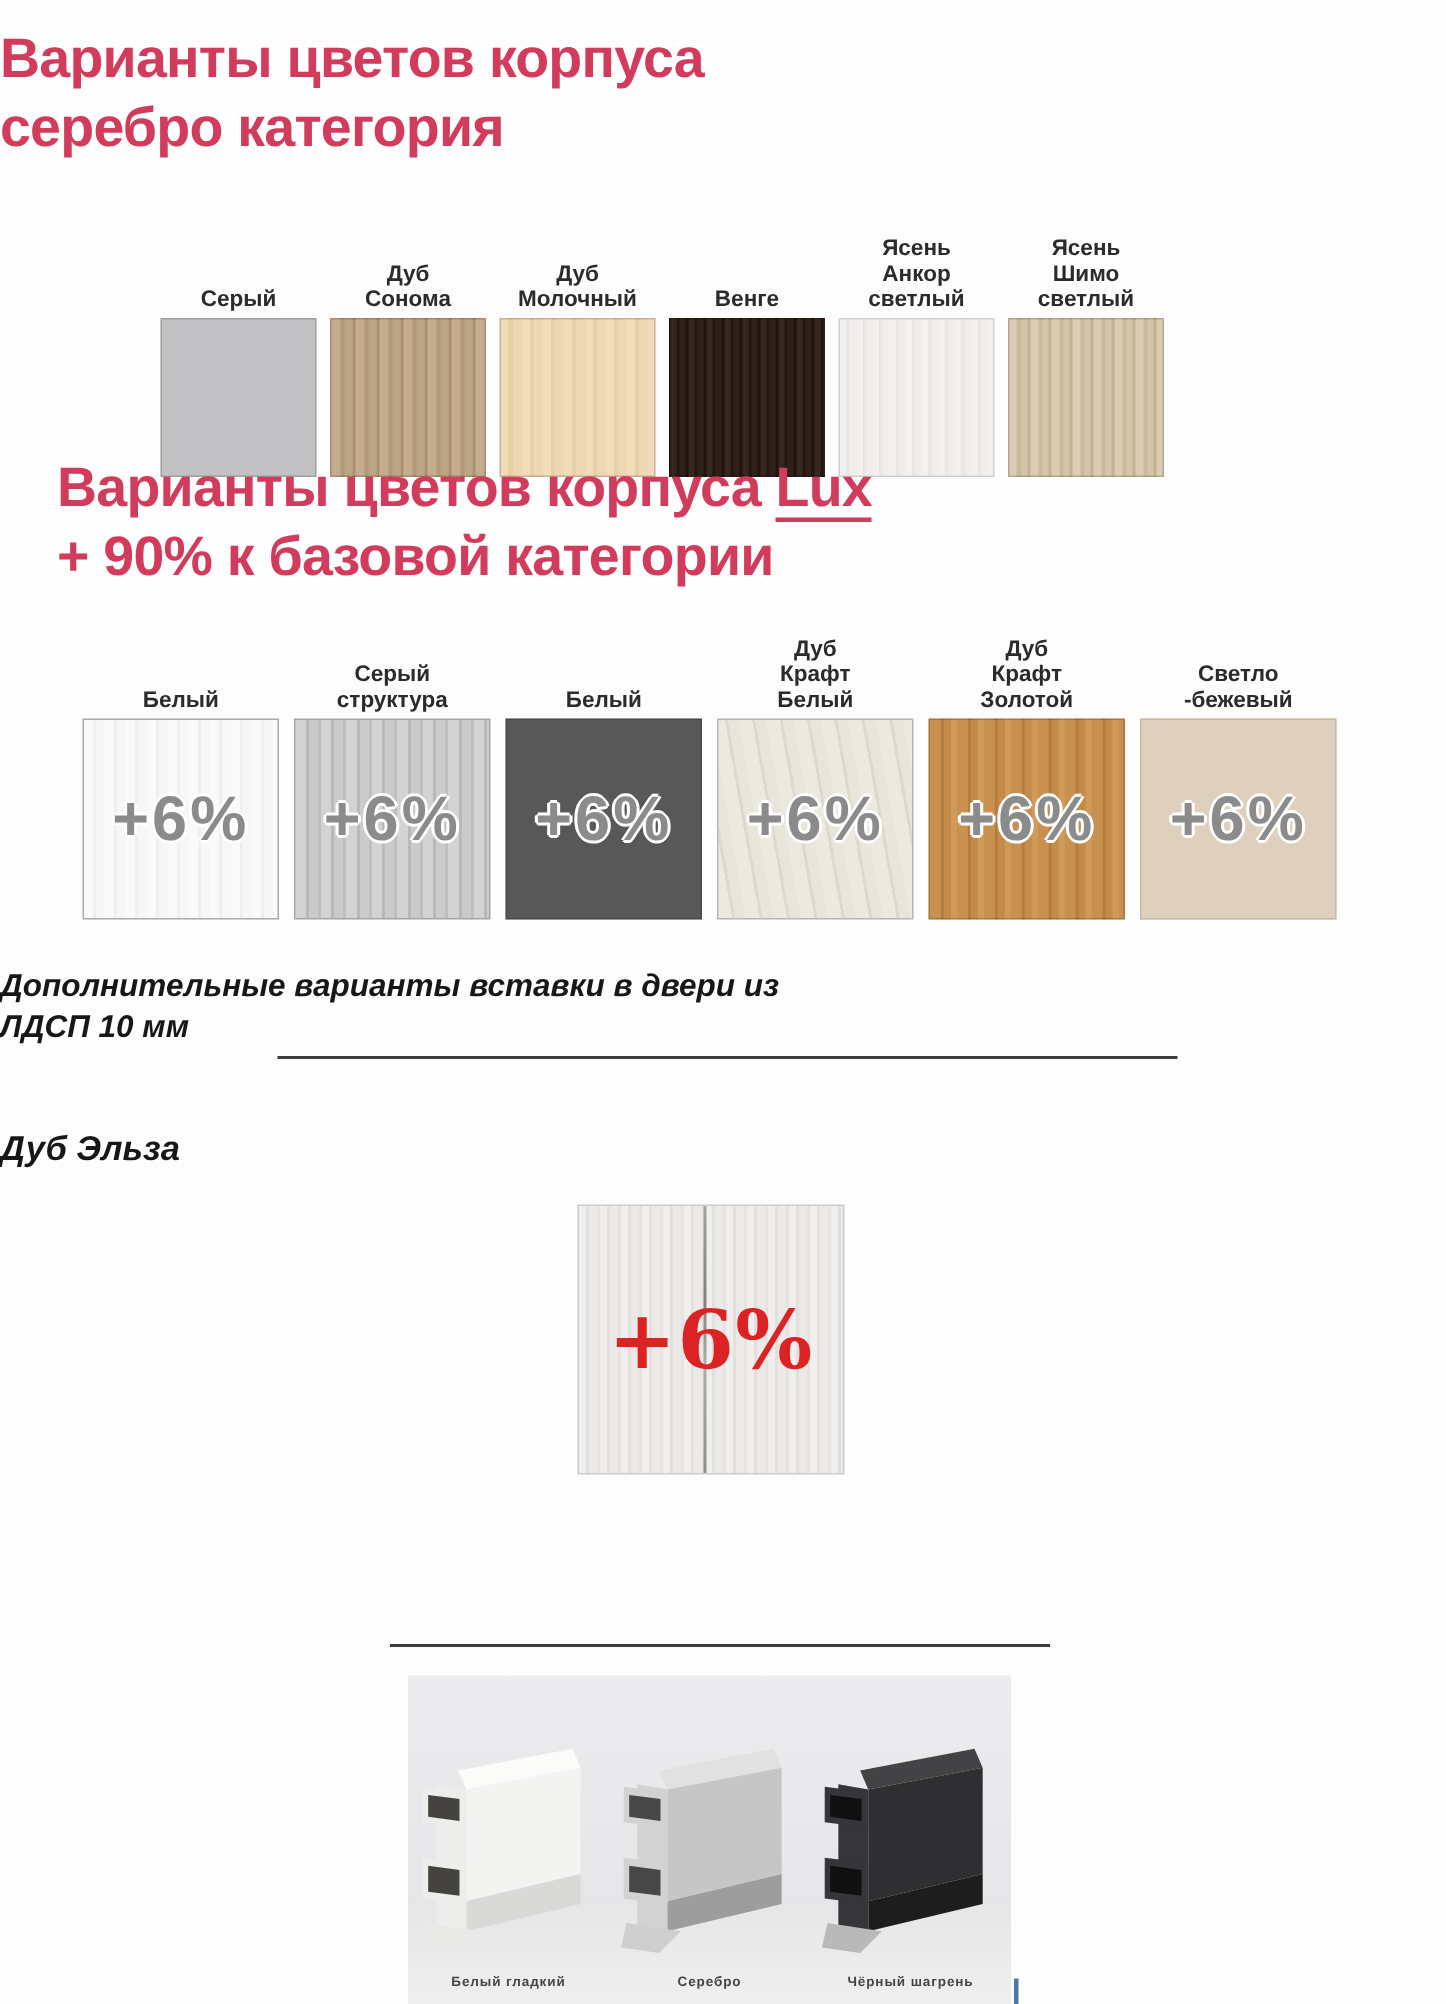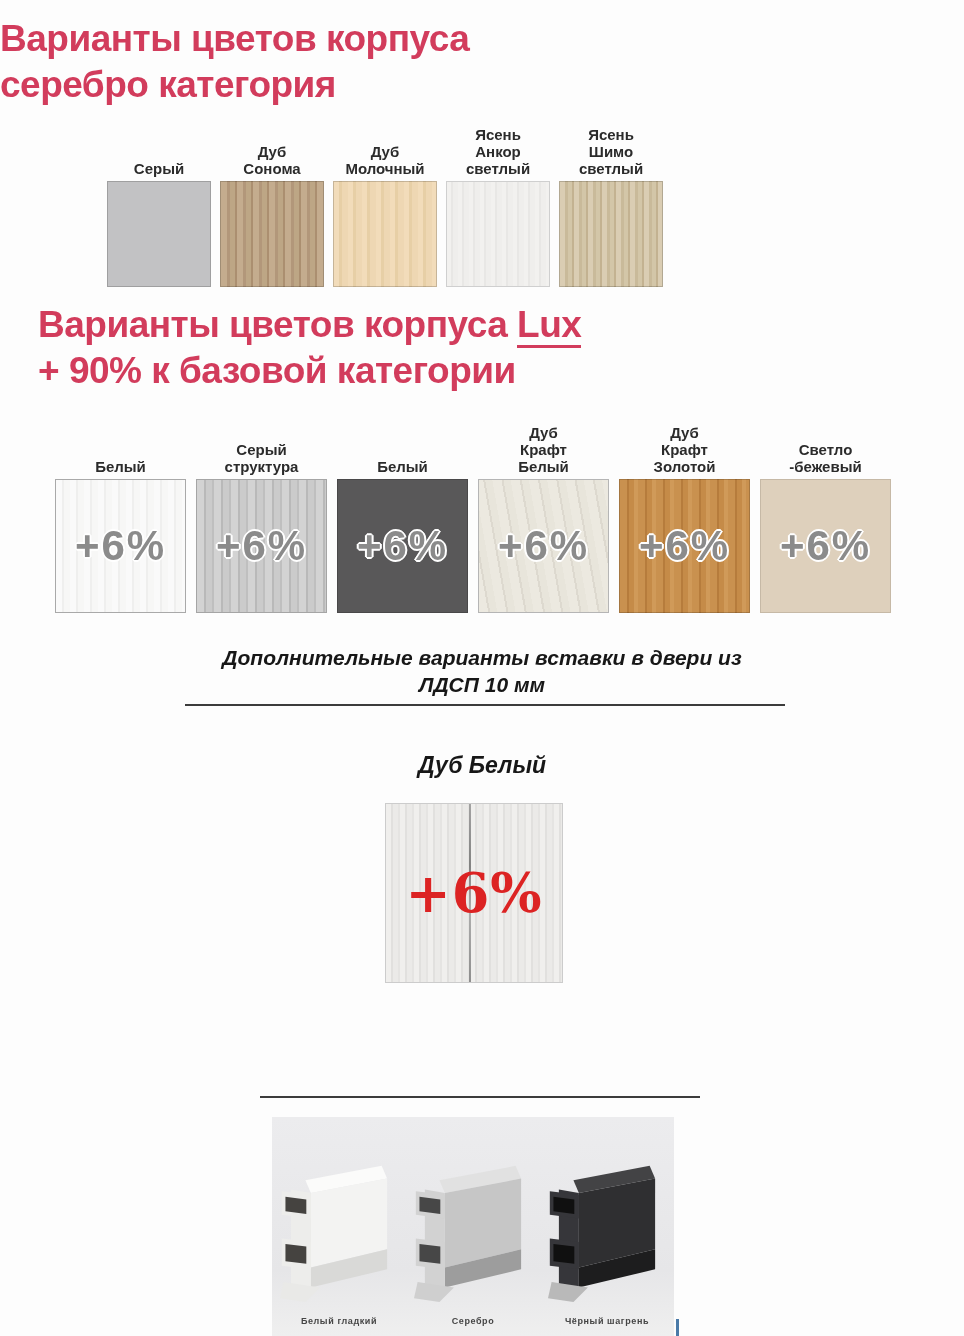--- a/index.html
+++ b/index.html
@@ -11,21 +11,21 @@
              color:#d23c5c;font-weight:bold;font-size:37px;line-height:46px;letter-spacing:-0.5px;}
   .title1{top:16px;}
   .title2{top:302px;margin-left:38px;}
   .lux-underline{border-bottom:3px solid #d23c5c;padding-bottom:0px;}
 
   
   .row{position:absolute;display:flex;}
   .row1{left:107px;top:123px;gap:9px;}
   .row2{left:55px;top:415px;gap:10px;}
   .col{display:flex;flex-direction:column;align-items:center;}
-  .row1 .col{width:104px;}
+  .row1 .col{width:104px;margin-top:31px;}
   .row2 .col{width:131px;}
   .swatch-label{display:flex;align-items:flex-end;justify-content:center;text-align:center;
                 font-size:15px;font-weight:bold;color:#2b2b2b;line-height:17px;
                 white-space:pre-line;}
   .row1 .swatch-label{height:54px;padding-bottom:4px;}
   .row2 .swatch-label{height:60px;padding-bottom:4px;}
   .swatch{width:100%;box-sizing:border-box;border:1px solid rgba(0,0,0,0.18);
           display:flex;align-items:center;justify-content:center;}
   .row1 .swatch{height:106px;}
   .row2 .swatch{height:134px;}
@@ -43,21 +43,21 @@
   .sw-shimo{background:repeating-linear-gradient(90deg,#dacdb3 0 5px,#c9ba9a 5px 8px,#d3c6a8 8px 12px,#c3b291 12px 14px);}
 
   .sw-bely{background:repeating-linear-gradient(90deg,#fafafa 0 6px,#efefee 6px 8px,#f7f7f6 8px 14px);border-color:#a9a9a9;}
   .sw-struktura{background:repeating-linear-gradient(90deg,#d3d3d3 0 7px,#b9b9b9 7px 9px,#cbcbcb 9px 15px,#bfbfbf 15px 17px);border-color:#a5a5a5;}
   .sw-grafit{background:#595859;}
   .sw-kraft-bely{background:repeating-linear-gradient(80deg,#ece9e0 0 9px,#ddd9cf 9px 11px,#e8e5db 11px 18px);border-color:#b5b5b5;}
   .sw-kraft-zolotoy{background:repeating-linear-gradient(90deg,#c9914f 0 7px,#b67c3c 7px 9px,#c58b48 9px 14px,#d09a59 14px 18px);}
   .sw-svetlo-bezh{background:#ded0bc;border-color:#c6b9a6;}
 
   
-  .mid-heading{position:absolute;left:0;width:964px;text-align:center;
+  .mid-heading{position:absolute;left:0;width:964px;
                font-weight:bold;font-style:italic;color:#171717;white-space:pre-line;}
   .insert-heading{top:644px;font-size:21px;line-height:27px;}
   .hr-line{position:absolute;height:2px;background:#3c3c3c;}
   .hr1{left:185px;top:704px;width:600px;}
   .elsa-heading{top:751px;font-size:23px;line-height:28px;}
 
   
   .elsa-swatch{position:absolute;left:385px;top:803px;width:178px;height:180px;box-sizing:border-box;
                border:1px solid #cccccc;display:flex;align-items:center;justify-content:center;
                background:repeating-linear-gradient(90deg,#f0efed 0 5px,#e1e0de 5px 7px,#ebeae8 7px 12px,#e5e4e2 12px 14px);}
@@ -102,20 +102,24 @@
       <div class="swatch-label">Дуб
 Сонома</div>
       <div class="swatch sw-sonoma"></div>
     </div>
     <div class="col">
       <div class="swatch-label">Дуб
 Молочный</div>
       <div class="swatch sw-molochny"></div>
     </div>
     <div class="col">
+      <div class="swatch-label">Венге</div>
+      <div class="swatch sw-venge"></div>
+    </div>
+    <div class="col">
       <div class="swatch-label">Ясень
 Анкор
 светлый</div>
       <div class="swatch sw-ankor"></div>
     </div>
     <div class="col">
       <div class="swatch-label">Ясень
 Шимо
 светлый</div>
       <div class="swatch sw-shimo"></div>
@@ -169,21 +173,21 @@
       <div class="swatch sw-svetlo-bezh">
           <span class="plus-gray">+6%</span>
         </div>
     </div>
   </div>
 
   <div class="mid-heading insert-heading">Дополнительные варианты вставки в двери из
 ЛДСП 10 мм</div>
   <div class="hr-line hr1"></div>
 
-  <div class="mid-heading elsa-heading">Дуб Белый</div>
+  <div class="mid-heading elsa-heading">Дуб Эльза</div>
 
   <div class="elsa-swatch">
     <div class="elsa-crack"></div>
     <span class="plus-red">+6%</span>
   </div>
 
   <div class="hr-line hr2"></div>
 
   <div class="photo-area">
     <div class="photo-col profile white">

